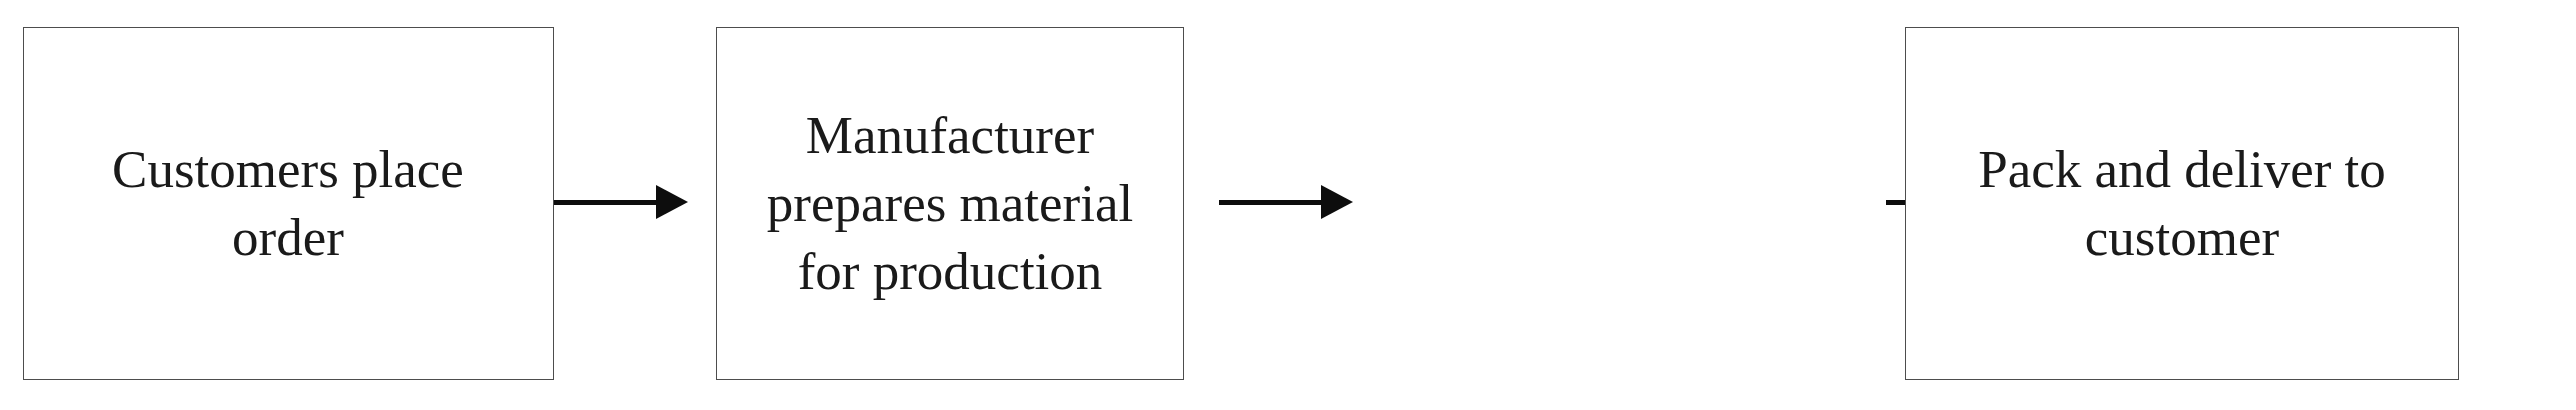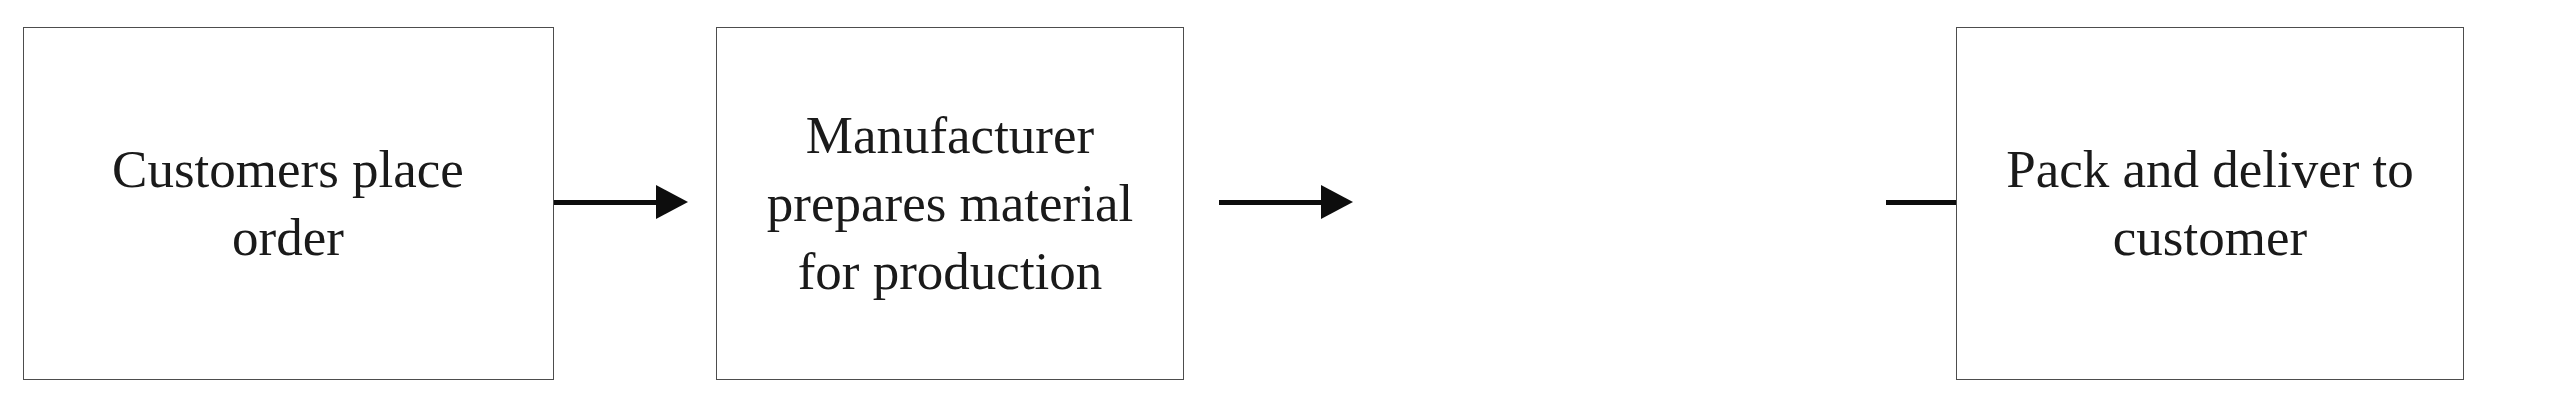--- a/index.html
+++ b/index.html
@@ -32,21 +32,21 @@
     display: block;
     white-space: pre-line;
     font-size: 53px;
     line-height: 68px;
     color: var(--text, #1a1a1a);
     padding: 0 8px;
   }
   .node1 { left: 22.5px;   width: 531px; }
   .node2 { left: 716px;  width: 468px; justify-content: center; }
   .node3 { left: 1353px; width: 533px; }
-  .node4 { left: 1956px; width: 508px; align-items: center; }
+  .node4 { left: 1905px; width: 554px; align-items: center; }
 
   .arrow {
     position: absolute;
     top: 185px;           
     height: 35px;
   }
   .arrow1 { left: 554px;  width: 134px; }
   .arrow2 { left: 1219px; width: 134px; }
   .arrow3 { left: 1886px; width: 132px; }
   .arrow-line {

